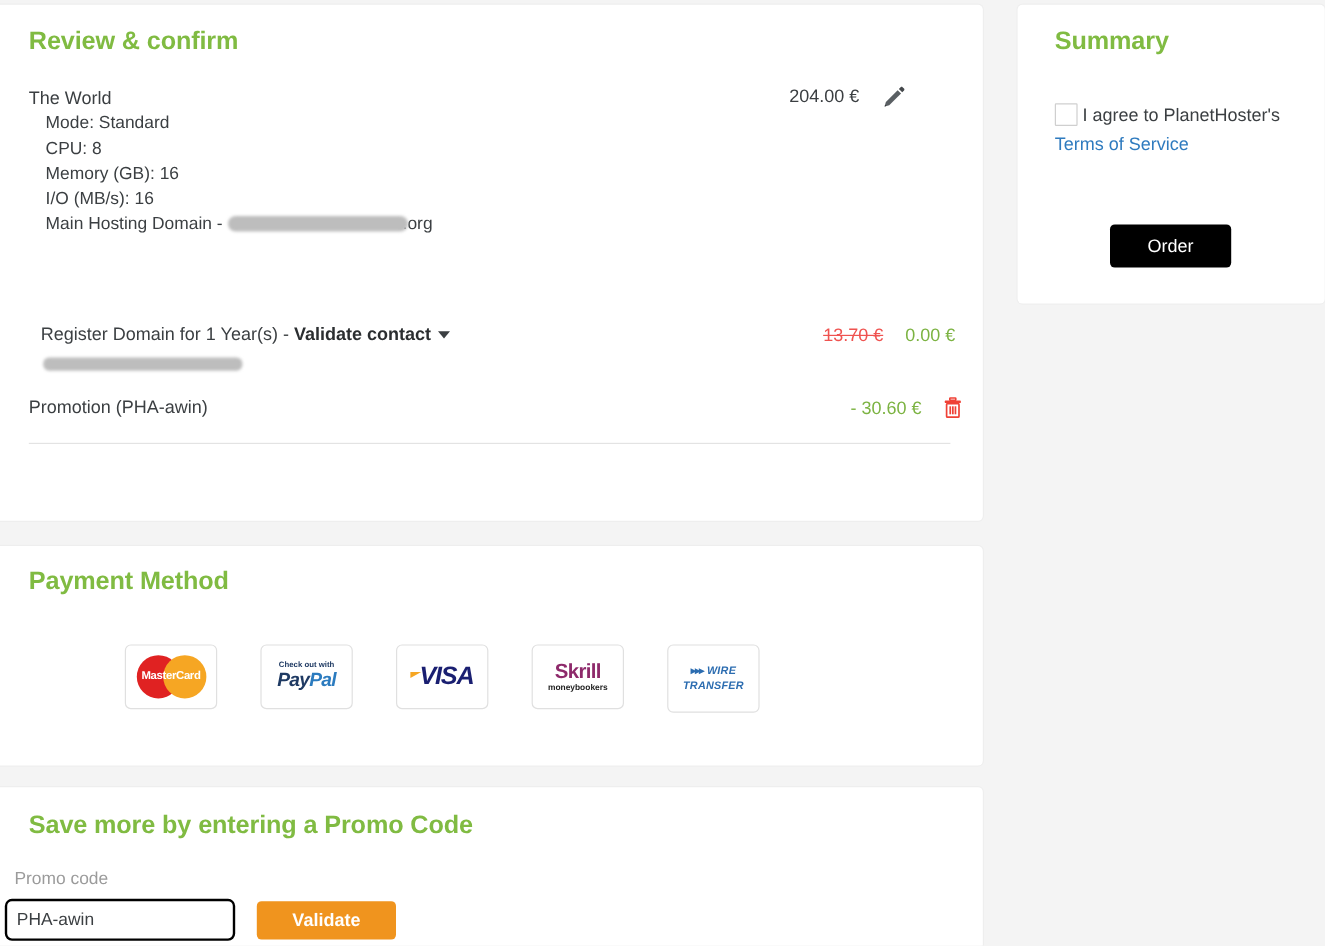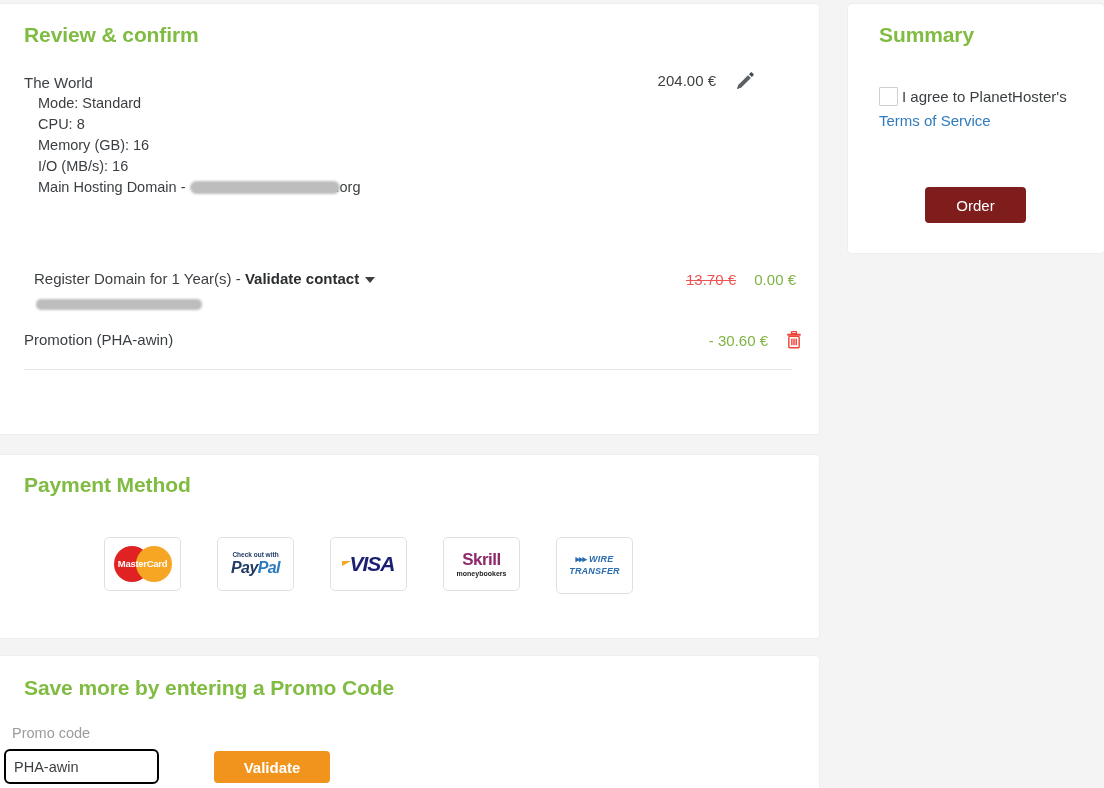--- a/index.html
+++ b/index.html
@@ -107,21 +107,21 @@
   }
   .agree-check {
     display: inline-block; width: 19px; height: 19px;
     border: 1px solid #cfcfcf; background: #fff; border-radius: 1px;
     vertical-align: -4px; margin-right: 4px; cursor: pointer;
   }
   .tos-link { color: #2f7bbf; text-decoration: none; cursor: pointer; }
   .btn-order {
     position: absolute; left: 77px; top: 183px;
     width: 101px; height: 36px;
-    background: #7f1d1d; color: #fff; border: none; border-radius: 4px;
+    background: #000000; color: #fff; border: none; border-radius: 4px;
     font-size: 15px; font-family: "Liberation Sans", sans-serif;
     cursor: pointer;
   }
 
   
   #payment-card { left: -20px; top: 455px; width: 839px; height: 183px; }
   #payment-title { position: absolute; left: 44px; top: 18px; }
   .pay-list { position: absolute; left: 124px; top: 82px; display: flex; }
   .pay-tile {
     width: 77px; height: 54px; margin-right: 36px;
@@ -171,21 +171,21 @@
 
   
   #promo-card { left: -20px; top: 656px; width: 839px; height: 160px; }
   #promo-title { position: absolute; left: 44px; top: 20px; }
   .promo-field-label {
     position: absolute; left: 32px; top: 69px;
     font-size: 14.5px; color: #9b9b9b;
   }
   .promo-input {
     position: absolute; left: 24px; top: 93px;
-    width: 155px; height: 35px;
+    width: 192px; height: 35px;
     border: 2px solid #000; border-radius: 6px;
     padding: 0 8px; font-size: 14.5px; color: #3b3f42;
     font-family: "Liberation Sans", sans-serif;
     background: #fff; outline: none;
   }
   .btn-validate {
     position: absolute; left: 234px; top: 95px;
     width: 116px; height: 32px;
     background: #f0941e; color: #fff; border: none; border-radius: 4px;
     font-size: 15px; font-weight: bold;

